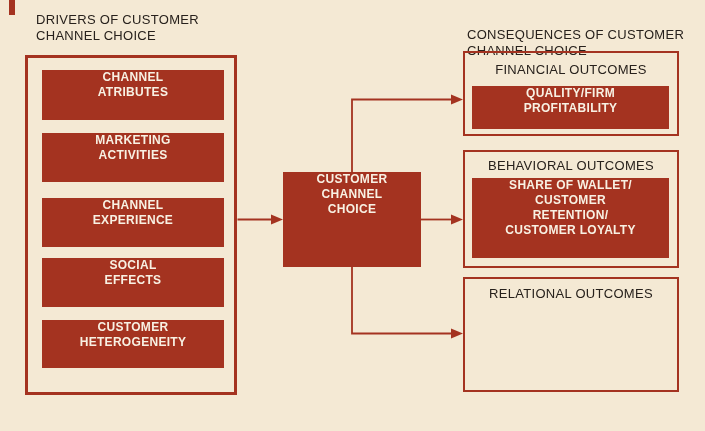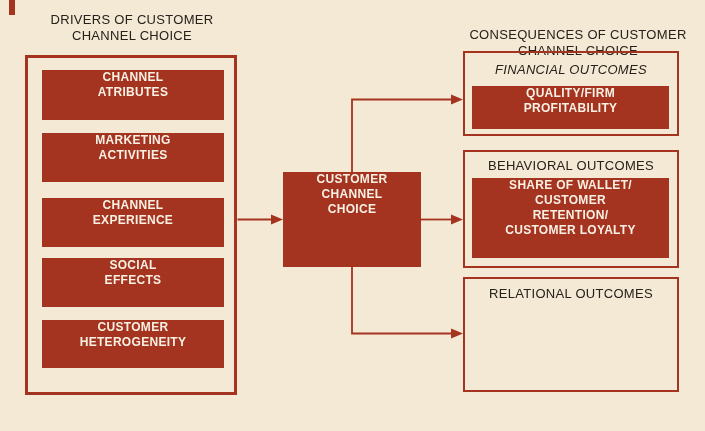--- a/index.html
+++ b/index.html
@@ -8,21 +8,21 @@
     --ink:#27211C;
     --boxtext:#F8F1E3;
   }
   html,body{margin:0;padding:0;background:var(--bg);}
   .canvas{
     position:relative;width:705px;height:431px;background:var(--bg);
     font-family:"Liberation Sans",sans-serif;overflow:hidden;
   }
   .section-title{
     position:absolute;color:var(--ink);font-size:13px;line-height:16px;
-    text-align:center;white-space:pre-line;letter-spacing:.3px;
+    white-space:pre-line;letter-spacing:.3px;
   }
   .corner-mark{
     position:absolute;left:9px;top:0;width:6px;height:15px;background:var(--accent);
   }
   .outline-box{
     position:absolute;border:3px solid var(--accent);box-sizing:border-box;
   }
   .red-box{
     position:absolute;background:var(--accent);color:var(--boxtext);
     display:flex;align-items:flex-start;justify-content:center;text-align:center;
@@ -76,21 +76,21 @@
     </div>
   </div>
 
   <div class="red-box" style="left:283px;top:172px;width:138px;height:95px;">
     <span>CUSTOMER
 CHANNEL
 CHOICE</span>
   </div>
 
   <div class="outcome-box" style="top:51px;height:85px;">
-    <div class="outcome-heading" style="top:9px;font-style:italic;">FINANCIAL OUTCOMES</div>
+    <div class="outcome-heading" style="top:9px;">FINANCIAL OUTCOMES</div>
     <div class="red-box" style="left:7px;top:33px;width:197px;height:43px;">
       <span>QUALITY/FIRM
 PROFITABILITY</span>
     </div>
   </div>
 
   <div class="outcome-box" style="top:150px;height:118px;">
     <div class="outcome-heading" style="top:6px;">BEHAVIORAL OUTCOMES</div>
     <div class="red-box" style="left:7px;top:26px;width:197px;height:80px;">
       <span>SHARE OF WALLET/

